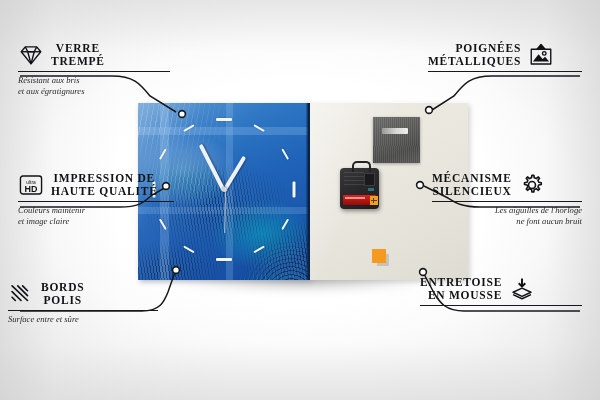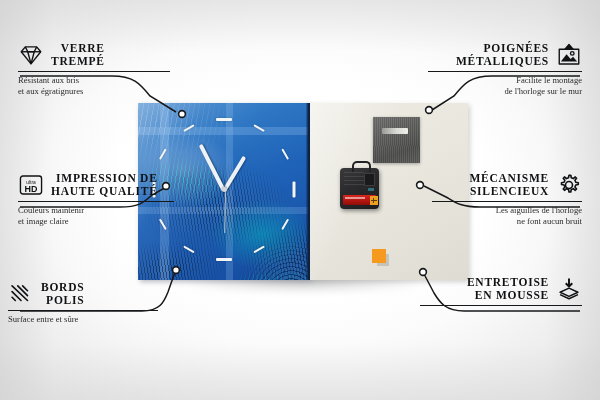--- a/index.html
+++ b/index.html
@@ -131,32 +131,32 @@
     box-shadow:4px 4px 0 -1px rgba(170,170,165,.55);
   }
 
   
   #links{position:absolute;left:0;top:0;width:600px;height:400px;pointer-events:none;}
 
   
   .feat{position:absolute;}
   .feat-head{display:flex;align-items:center;gap:7px;}
   .feat.left .feat-head{justify-content:flex-start;}
-  .feat.right .feat-head{justify-content:flex-end;}
+  .feat.right .feat-head{justify-content:flex-start;}
   .feat-title{
     font-family:"Liberation Serif", serif;
     font-weight:bold;font-size:11.5px;letter-spacing:.75px;color:#111214;
     line-height:13px;text-transform:uppercase;white-space:pre-line;
   }
-  .feat.left .feat-title{text-align:right;font-family:Liberation Serif, serif;}
+  .feat.left .feat-title{text-align:center;font-family:Liberation Serif, serif;}
   .feat.right .feat-title{text-align:right;}
   .rule{height:1.4px;background:#17181a;margin:3px 0 3px 0;}
   .feat-sub{
     font-family:"Liberation Serif", serif;
-    font-size:8.6px;line-height:10.4px;color:#2a2b2d;white-space:pre-line;
+    font-size:8.6px;line-height:10.4px;color:#2a2b2d;white-space:pre-line;font-style:italic;
   }
   .feat.right .feat-sub{text-align:right;}
   .ico{width:26px;height:26px;flex:0 0 26px;display:block;}
   .ico svg{display:block;width:26px;height:26px;}
 
   
   #f-verre   {left:18px; top:42px;  width:152px;}
   #f-impr    {left:18px; top:172px; width:156px;}
   #f-bords   {left:8px; top:281px; width:150px;}
   #f-poig    {left:428px;top:42px;  width:154px;}
@@ -314,22 +314,20 @@
             <g fill="none" stroke="#111214" stroke-width="1.7" stroke-linejoin="round">
           <path d="M16 3 L11 9 H21 Z" fill="#111214"></path>
           <rect x="4" y="9" width="24" height="18"></rect>
           <path d="M6 24 L13 15 L18 21 L21 18 L26 24 Z" fill="#111214" stroke="none"></path>
           <circle cx="20" cy="14" r="2.2"></circle>
         </g>
           </svg>
       </span>
     </div>
     <div class="rule"></div>
-    <div class="feat-sub">Facilite le montage
-de l'horloge sur le mur</div>
   </div>
 
   <div class="feat right" id="f-meca">
     <div class="feat-head">
       <span class="feat-title">MÉCANISME
 SILENCIEUX</span>
       <span class="ico">
         <svg viewBox="0 0 32 32">
             <g fill="none" stroke="#111214" stroke-width="2" stroke-linejoin="round">
           <path d="M16 4 l2.2 0 .6 3.1 2.5 1 2.4-2 1.6 1.6-2 2.4 1 2.5 3.1 .6 0 2.2 -3.1 .6 -1 2.5 2 2.4 -1.6 1.6 -2.4-2 -2.5 1 -.6 3.1 -2.2 0 -.6-3.1 -2.5-1 -2.4 2 -1.6-1.6 2-2.4 -1-2.5 -3.1-.6 0-2.2 3.1-.6 1-2.5 -2-2.4 1.6-1.6 2.4 2 2.5-1 Z"></path>

